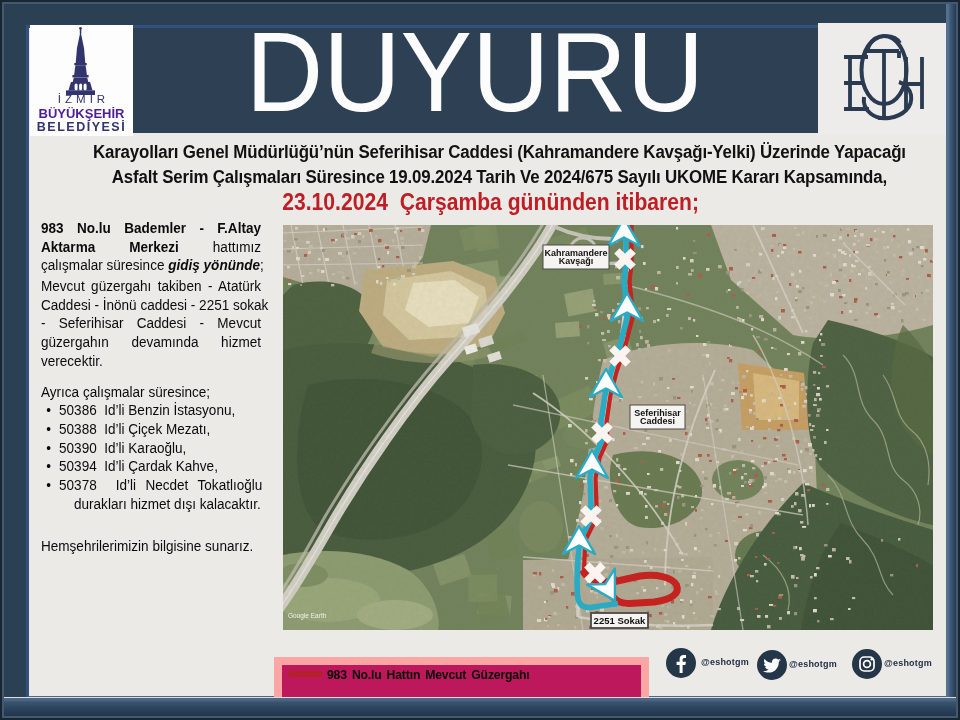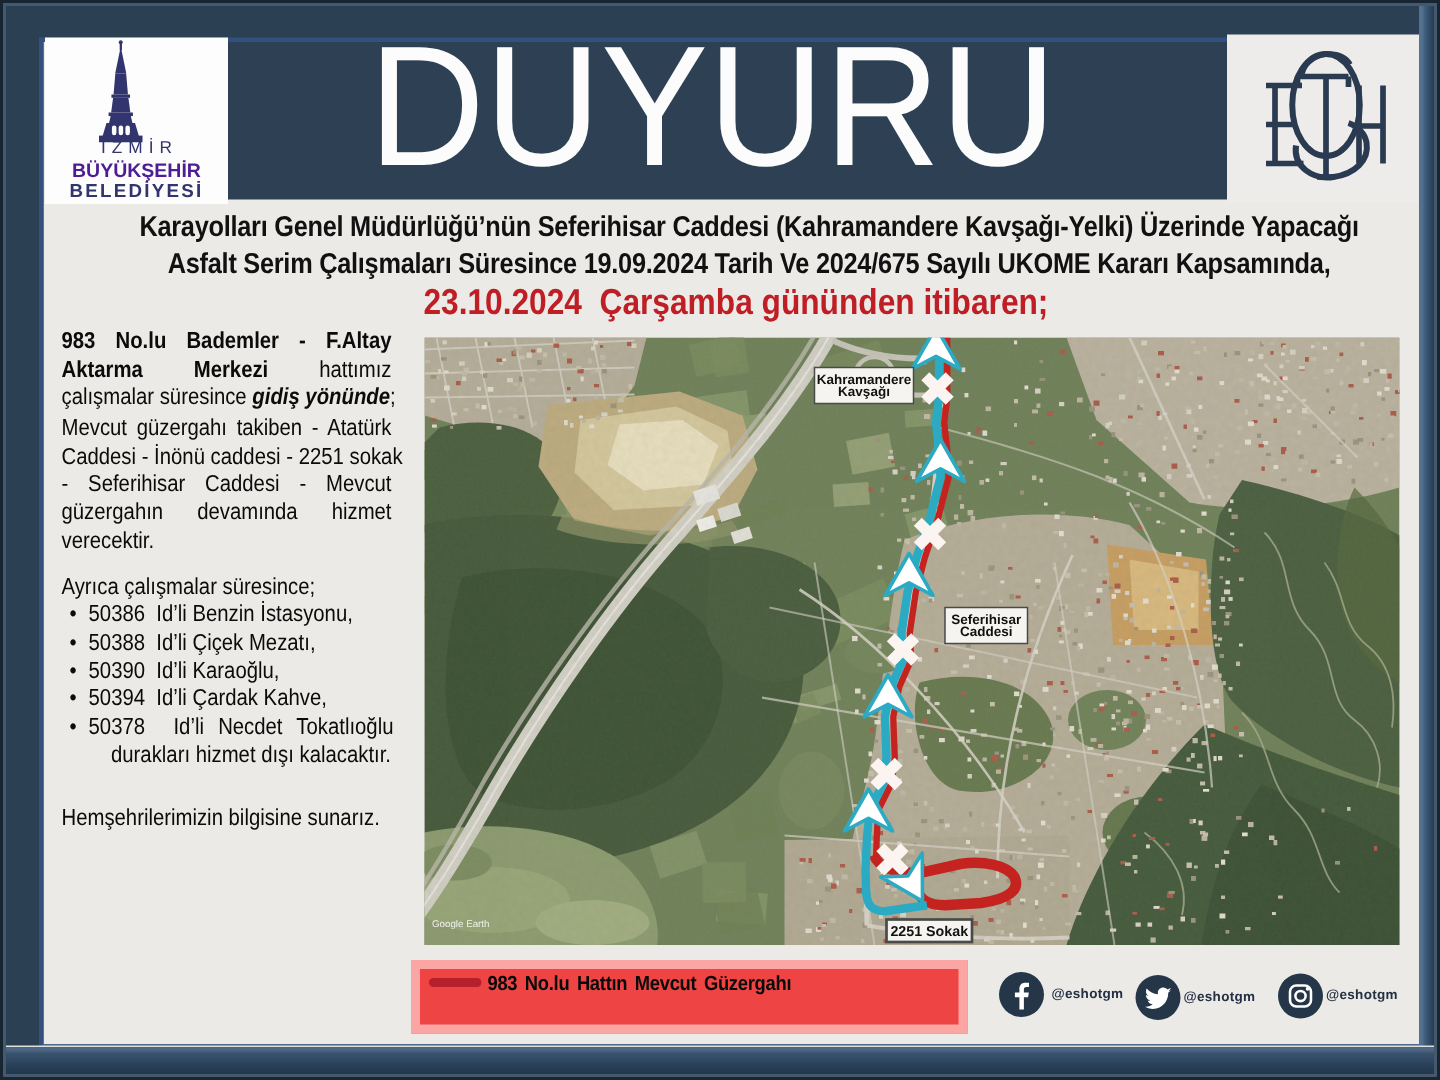--- a/index.html
+++ b/index.html
@@ -3,36 +3,36 @@
 <meta charset="utf-8">
 <style>
   html,body{margin:0;padding:0;}
   body{width:960px;height:720px;overflow:hidden;background:#2C4054;font-family:"Liberation Sans",sans-serif;}
   .stage{position:relative;width:960px;height:720px;}
   .edge{position:absolute;inset:0;box-shadow:inset 0 0 0 2px #182634, inset 0 0 0 4px #44596C;pointer-events:none;z-index:50;}
   .content{position:absolute;left:29px;top:28px;width:917px;height:668px;background:#ECEAE7;}
   .content::before{content:"";position:absolute;inset:-3px;border:3px solid;border-color:#33517E #4A678C #4A678C #33517E;pointer-events:none;}
   .band{position:absolute;left:131px;top:28px;width:688px;height:105px;background:#2E4154;}
   .duyuru{position:absolute;left:131px;top:15px;width:732px;height:114px;color:#FCFCFC;font-size:114px;text-align:center;line-height:114px;font-weight:400;transform:scaleX(0.94);transform-origin:0 0;}
-  .logobox{position:absolute;left:30px;top:25px;width:122px;height:111px;background:#FDFDFD;z-index:5;text-align:center;}
+  .logobox{position:absolute;left:30px;top:25px;width:103px;height:111px;background:#FDFDFD;z-index:5;text-align:center;}
   .logobox .t1{position:absolute;top:68px;left:0;width:100%;font-size:11.5px;letter-spacing:4px;color:#32346D;font-weight:400;text-indent:4px;}
   .logobox .t2{position:absolute;top:81px;left:0;width:100%;font-size:13px;color:#4c1d95;font-weight:700;letter-spacing:0px;}
   .logobox .t3{position:absolute;top:95px;left:0;width:100%;font-size:12.5px;letter-spacing:1.5px;color:#32346D;font-weight:700;}
   .eshotbox{position:absolute;left:818px;top:23px;width:129px;height:112px;background:#EDECEA;z-index:5;}
   .titles{position:absolute;left:55px;top:139px;width:1010px;text-align:center;color:#111;transform:scaleX(0.88);transform-origin:0 0;}
   .titles .l1{font-size:19.2px;font-weight:700;line-height:25px;letter-spacing:-0.2px;}
   .titles .l3{position:relative;left:-10px;font-size:24px;font-weight:700;color:#BE1E24;line-height:26px;margin-top:0px;}
   .leftcol{position:absolute;left:41px;top:219px;width:250px;font-size:15.4px;color:#0b0b0b;transform:scaleX(0.88);transform-origin:0 0;}
   .leftcol .ln{text-align:justify;text-align-last:justify;line-height:18.7px;height:18.7px;white-space:nowrap;}
   .leftcol .lnl{text-align:left;line-height:18.7px;height:18.7px;white-space:nowrap;}
   .leftcol b{font-weight:700;}
   .brow{position:relative;padding-left:20.5px;line-height:18.7px;height:18.7px;white-space:nowrap;}
   .brow .dot{position:absolute;left:6px;top:0;}
   .gap{height:12px;}
-  .legend{position:absolute;left:274px;top:640px;width:359px;height:37px;background:#ef4444;border:6px solid #fca5a5;}
+  .legend{position:absolute;left:274px;top:657px;width:359px;height:37px;background:#be185d;border:8px solid #fca5a5;}
   .legend .row{position:relative;height:15px;margin-top:3px;}
   .legend .sw{position:absolute;left:6px;top:3px;width:35px;height:6px;border-radius:3px;}
   .legend .tx{position:absolute;left:45px;top:-1px;font-size:13.6px;font-weight:700;color:#0a0a0a;letter-spacing:-0.2px;word-spacing:2px;transform:scaleX(0.9);transform-origin:0 50%;}
   .social{position:absolute;z-index:6;}
   .at{position:absolute;font-size:9px;font-weight:700;color:#233044;z-index:6;letter-spacing:0.2px;}
 </style>
 </head>
 <body>
 <div class="stage">
   <div class="content"></div>

